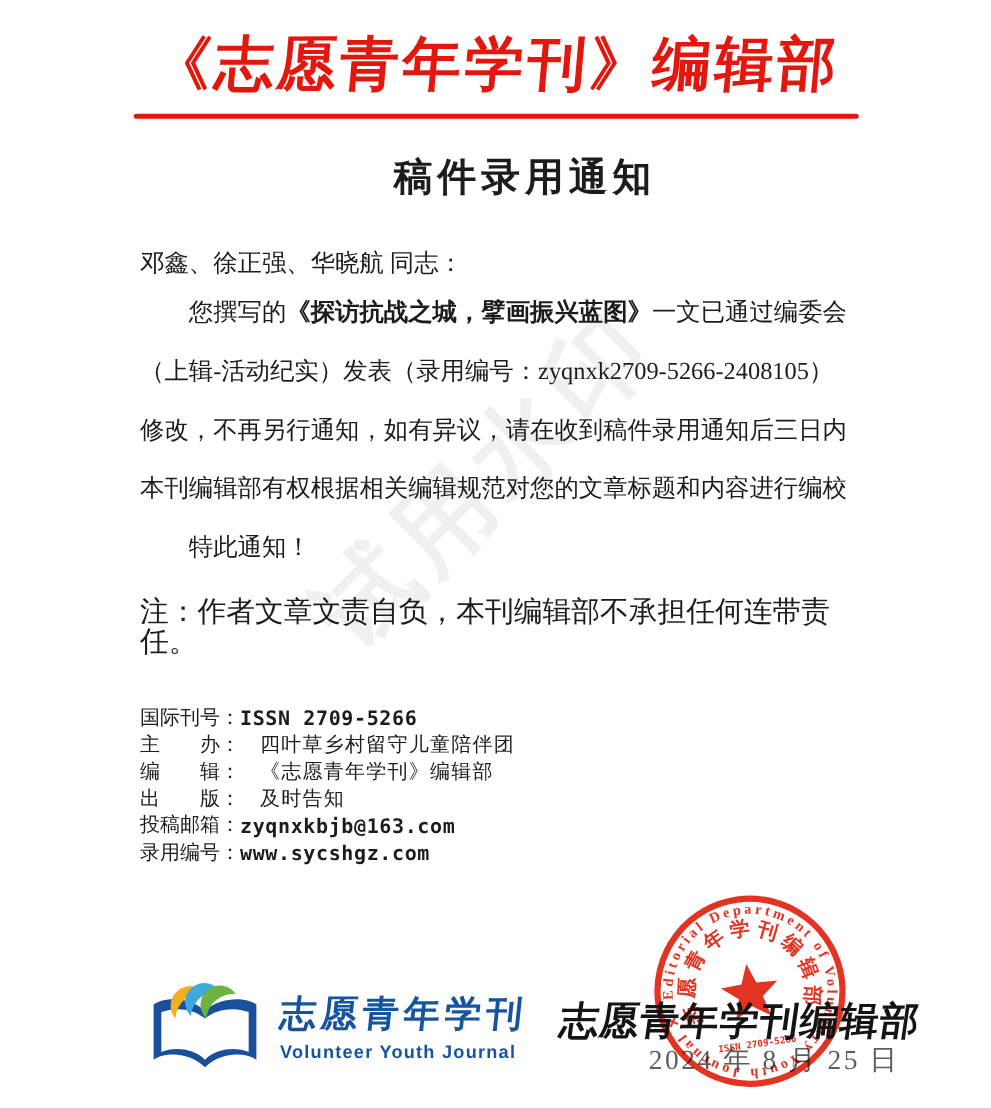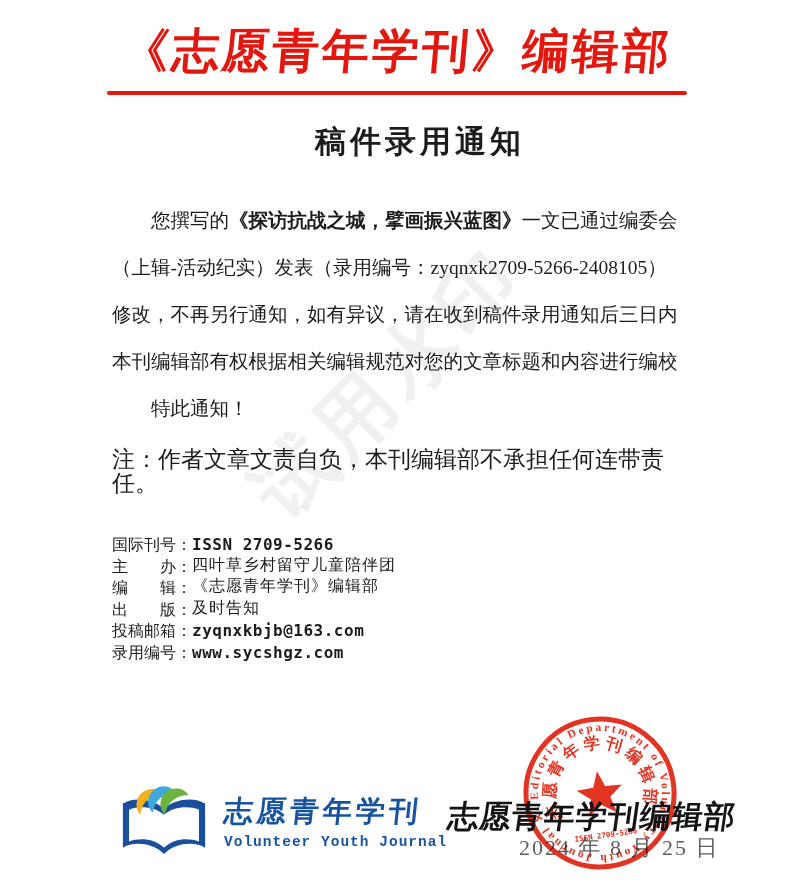--- a/index.html
+++ b/index.html
@@ -37,31 +37,31 @@
   .body-line { line-height:47px; white-space:nowrap; }
   .indent { text-indent:2em; }
   .article-title { font-weight:bold; }
   .closing { line-height:47px; text-indent:2em; }
   .note { margin-top:16px; font-size:23px; line-height:24px; }
   
   .journal-info { margin-top:38px; font-size:16px; }
   .info-row { display:flex; line-height:21.5px;text-align:right; }
   .info-label { white-space:pre; }
   .info-value { font-family:"DejaVu Sans Mono",monospace; font-weight:bold; letter-spacing:0.5px; }
-  .info-value.cjk { font-family:Liberation Mono, monospace; font-weight:normal; letter-spacing:1px; }
+  .info-value.cjk { font-family:Liberation Serif, serif; font-weight:normal; letter-spacing:1px;margin-left:16px; }
   
   .logo { position:absolute; left:116px; top:784px; display:flex; align-items:center; z-index:1; }
   .logo-text { margin-left:12px; }
   .logo-cn {
     color:#17549f; font-size:29px; font-weight:900; letter-spacing:4px;
     transform:skewX(-6deg); display:inline-block;
   }
   .logo-en {
     color:#17549f; font-size:14.5px; font-weight:bold; letter-spacing:1px;
-    font-family:Liberation Mono, monospace; margin-top:2px;
+    font-family:Liberation Sans, sans-serif; margin-top:2px;
   }
   
   .seal {
     position:absolute; left:505px; top:698px; width:190px; height:190px;
     z-index:3; opacity:0.92; mix-blend-mode:multiply; pointer-events:none;
   }
   .signature {
     position:absolute; left:448px; top:796px; z-index:4; white-space:nowrap;
     font-size:31px; font-weight:900; color:#141414; letter-spacing:1px;
     transform:skewX(-8deg);
@@ -79,20 +79,21 @@
   <div class="watermark">试用水印</div>
 
   <div class="masthead">
     <span class="masthead-text">《志愿青年学刊》编辑部</span>
     <div class="masthead-rule"></div>
   </div>
 
   <div class="notice-title">稿件录用通知</div>
 
   <div class="content">
+    <div class="salutation">邓鑫、徐正强、华晓航 同志：</div>
 
     <div class="body-line indent">
       <span>您撰写的</span><span class="article-title">《探访抗战之城，擘画振兴蓝图》</span><span>一文已通过编委会</span>
     </div>
     <div class="body-line">（上辑-活动纪实）发表（录用编号：zyqnxk2709-5266-2408105）</div>
     <div class="body-line">修改，不再另行通知，如有异议，请在收到稿件录用通知后三日内</div>
     <div class="body-line">本刊编辑部有权根据相关编辑规范对您的文章标题和内容进行编校</div>
 
     <div class="closing">特此通知！</div>
 

